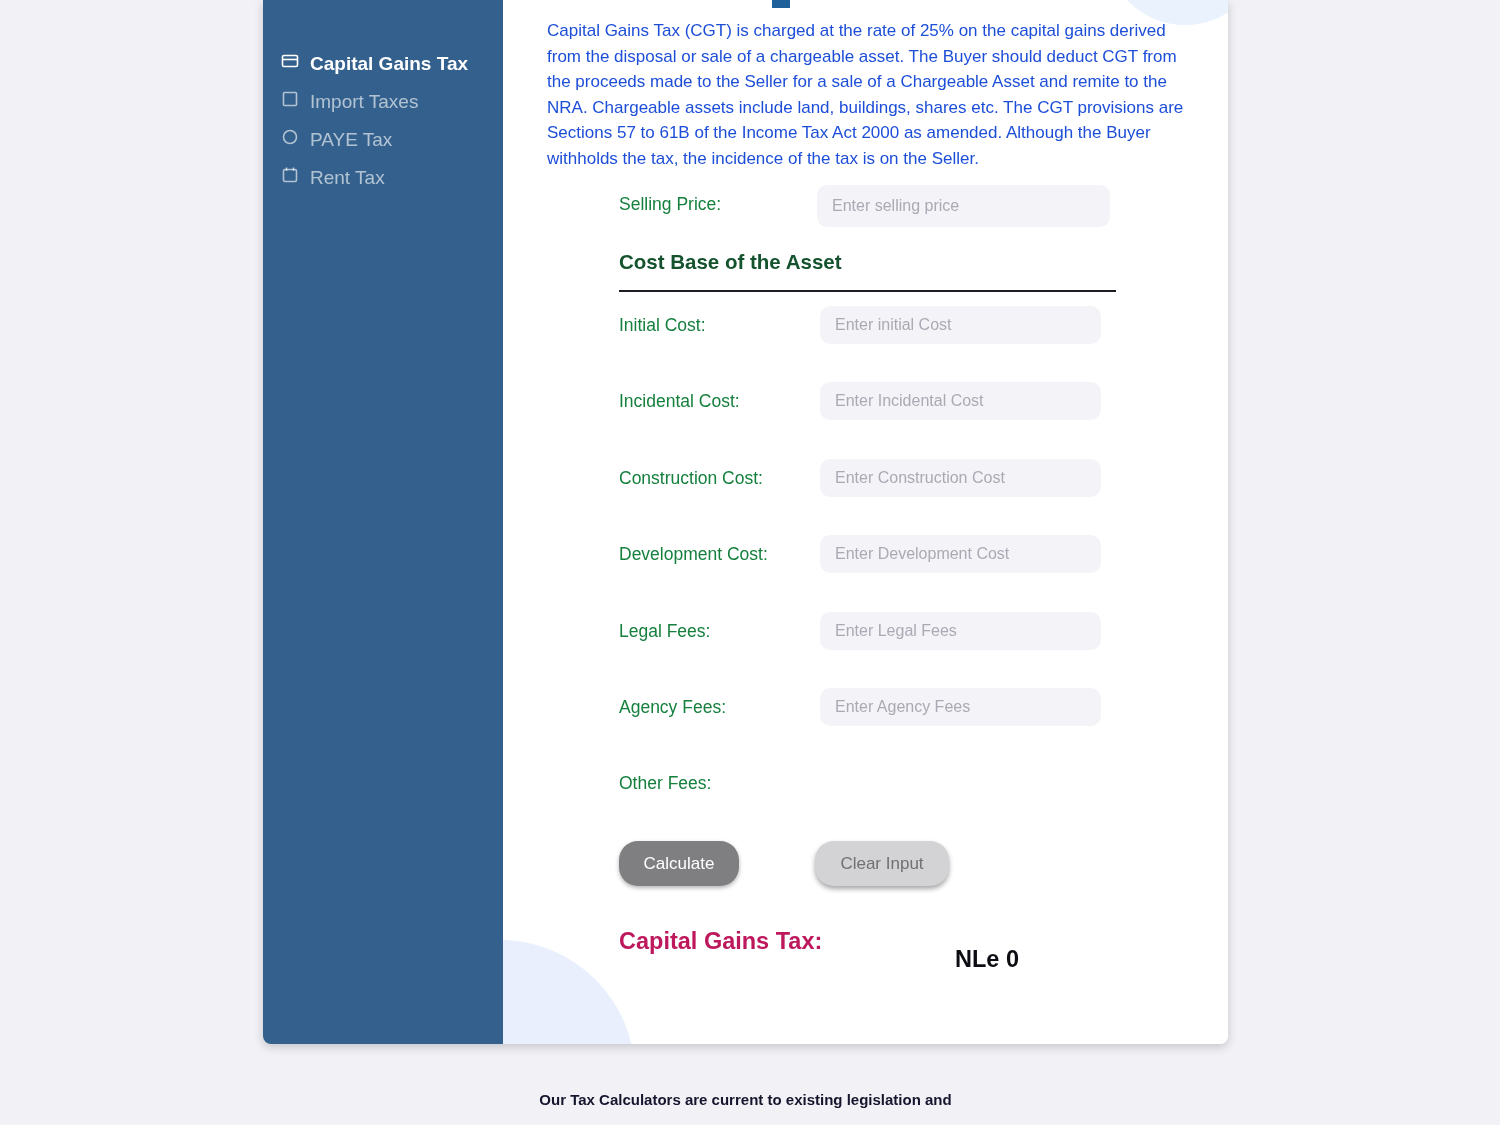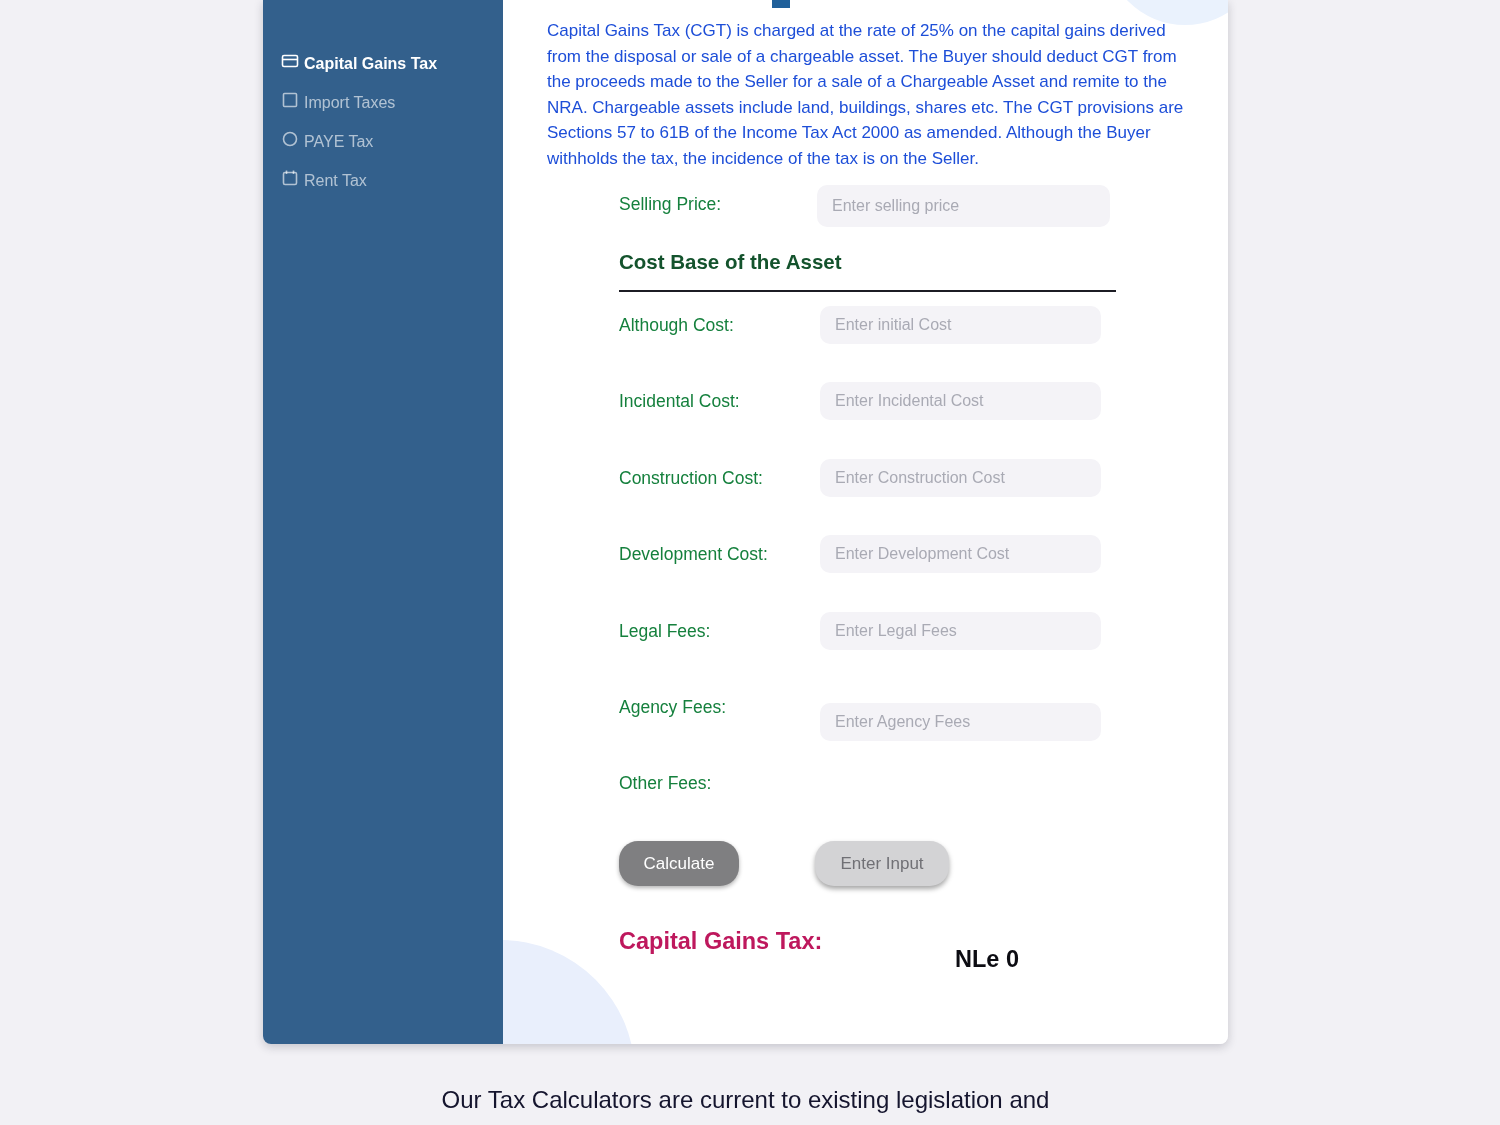--- a/index.html
+++ b/index.html
@@ -15,24 +15,24 @@
     border-radius:0 0 8px 8px;
     box-shadow:0 3px 10px rgba(40,40,60,.22);
   }
   
   .sidebar {
     width:240px; background:#33608c;
     border-bottom-left-radius:8px;
     padding-top:44px; flex-shrink:0;
   }
   .side-item {
-    display:flex; align-items:center; gap:5px;
+    display:flex; align-items:center; gap:11px;
     padding:8px 8px 8px 18px;
     color:rgba(255,255,255,.62);
-    font-size:16px; cursor:pointer; line-height:21px;
+    font-size:19px; cursor:pointer; line-height:21px;
   }
   .side-item.active { color:#ffffff; font-weight:700; }
   .side-item svg { width:18px; height:18px; flex-shrink:0; }
   
   .content {
     flex:1; background:#ffffff; position:relative; overflow:hidden;
     border-bottom-right-radius:8px;
   }
   .deco-circle { position:absolute; border-radius:50%; background:#e9effc; }
   .deco-bl { left:-138px; top:940px; width:270px; height:270px; }
@@ -78,21 +78,21 @@
   }
   .result-value {
     position:absolute; left:452px; top:946px;
     font-size:23.5px; font-weight:700; color:#0c0c12;
   }
   
   .footer {
     position:absolute; left:263px; top:1083px; width:965px;
     text-align:center; color:#15152e;
   }
-  .footer div { font-size:24px; font-weight:400; line-height:34px; }
+  .footer div { font-size:15px; font-weight:700; line-height:34px; }
 </style>
 </head>
 <body>
 
 <div class="card">
 
   <div class="sidebar">
     <div class="side-item active">
       <span>
         <svg viewBox="0 0 18 18" fill="none" stroke="currentColor" stroke-width="1.6">
@@ -136,42 +136,42 @@
     <div class="title-fragment"></div>
 
     <p class="description">Capital Gains Tax (CGT) is charged at the rate of 25% on the capital gains derived from the disposal or sale of a chargeable asset. The Buyer should deduct CGT from the proceeds made to the Seller for a sale of a Chargeable Asset and remite to the NRA. Chargeable assets include land, buildings, shares etc. The CGT provisions are Sections 57 to 61B of the Income Tax Act 2000 as amended. Although the Buyer withholds the tax, the incidence of the tax is on the Seller.</p>
 
     <label class="field-label" style="top:194px;">Selling Price:</label>
     <input class="text-input selling-input" type="text" placeholder="Enter selling price" style="">
 
     <div class="section-title">Cost Base of the Asset</div>
     <div class="section-underline"></div>
 
-    <label class="field-label" style="top:315px;">Although Cost:</label>
+    <label class="field-label" style="top:315px;">Initial Cost:</label>
     <input class="text-input row-input" style="top: 306px;" type="text" placeholder="Enter initial Cost">
 
     <label class="field-label" style="top:391px;">Incidental Cost:</label>
     <input class="text-input row-input" style="top: 382px;" type="text" placeholder="Enter Incidental Cost">
 
     <label class="field-label" style="top:468px;">Construction Cost:</label>
     <input class="text-input row-input" style="top: 459px;" type="text" placeholder="Enter Construction Cost">
 
     <label class="field-label" style="top:544px;">Development Cost:</label>
     <input class="text-input row-input" style="top: 535px;" type="text" placeholder="Enter Development Cost">
 
     <label class="field-label" style="top:621px;">Legal Fees:</label>
     <input class="text-input row-input" style="top: 612px;" type="text" placeholder="Enter Legal Fees">
 
     <label class="field-label" style="top:697px;">Agency Fees:</label>
-    <input class="text-input row-input" style="top: 703px;" type="text" placeholder="Enter Agency Fees">
+    <input class="text-input row-input" style="top: 688px;" type="text" placeholder="Enter Agency Fees">
 
     <label class="field-label" style="top:773px;">Other Fees:</label>
 
     <button class="btn btn-calculate">Calculate</button>
-    <button class="btn btn-clear">Enter Input</button>
+    <button class="btn btn-clear">Clear Input</button>
 
     <div class="result-label">Capital Gains Tax:</div>
     <div class="result-value">NLe 0</div>
   </div>
 </div>
 
 <div class="footer">
   <div>Our Tax Calculators are current to existing legislation and</div>
   <div>enable you to calculate the following types of taxes easily</div>
 </div>

